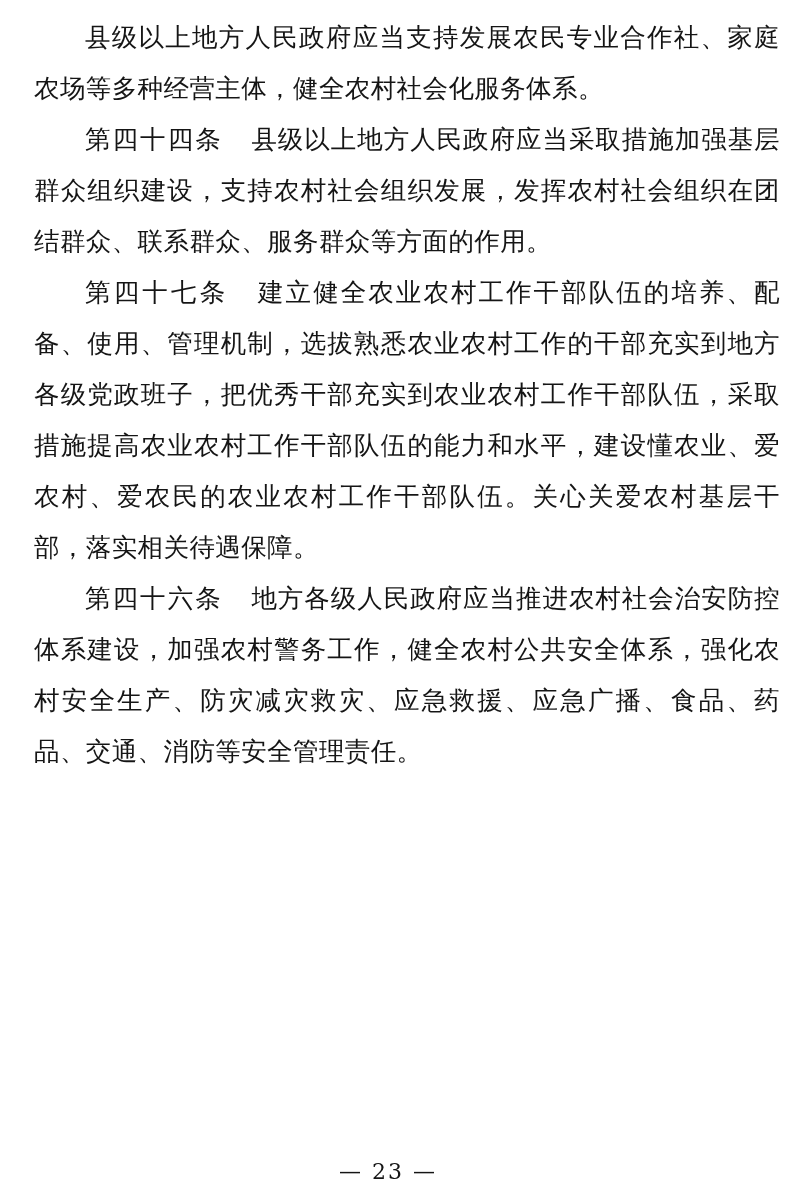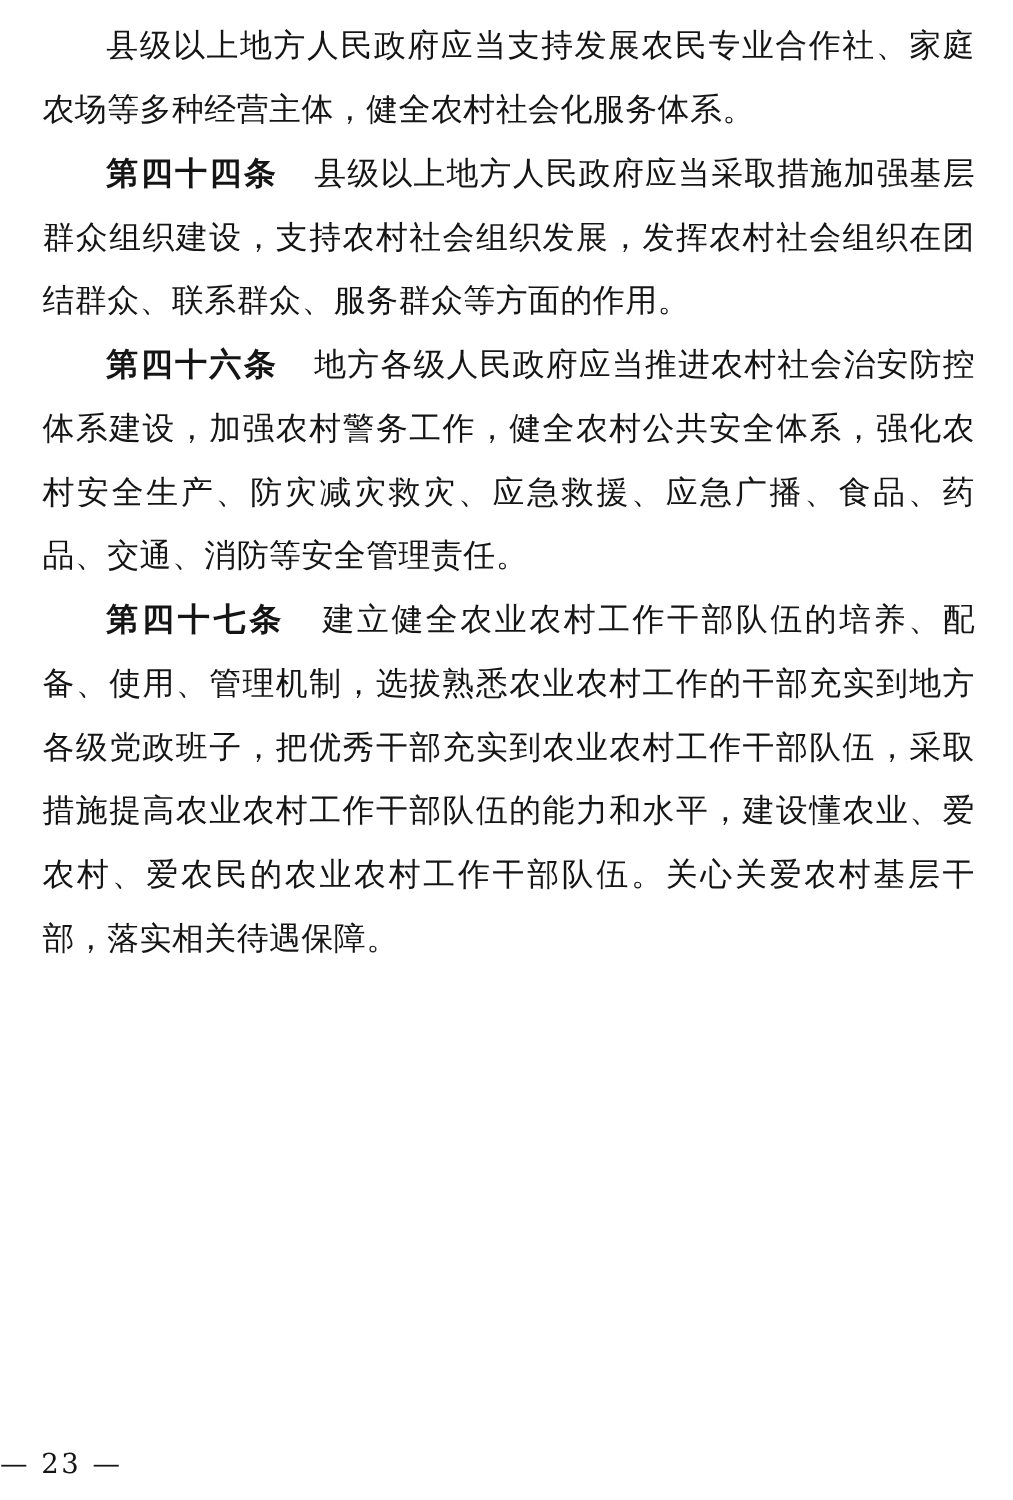--- a/index.html
+++ b/index.html
@@ -28,33 +28,33 @@
     text-align: justify;
     text-justify: inter-ideograph;
     letter-spacing: 0.4px;
     color: #151515;
   }
   .para {
     margin: 0;
     text-indent: 2em;
   }
   .art-label {
-    font-weight: bold;
+    font-weight: normal;
     letter-spacing: 1.5px;
   }
   .art-gap {
     display: inline-block;
     width: 1.1em;
   }
   .footer {
     position: absolute;
     left: 0;
     right: 34px;
     bottom: 16px;
-    text-align: left;
+    text-align: center;
     font-size: 22px;
     color: #151515;
     letter-spacing: 3px;
     font-family: "DejaVu Serif", "Liberation Serif", serif;
     margin-top: 41px;
   }
   .page-num-dash {
     letter-spacing: 2px;
   }
 </style>
@@ -68,25 +68,25 @@
     <p class="para">
       <span>县级以上地方人民政府应当支持发展农民专业合作社、家庭农场等多种经营主体，健全农村社会化服务体系。</span>
     </p>
 
     <p class="para">
       <span class="art-label">第四十四条</span><span class="art-gap"></span><span>县级以上地方人民政府应当采取措施加强基层群众组织建设，支持农村社会组织发展，发挥农村社会组织在团结群众、联系群众、服务群众等方面的作用。</span>
     </p>
 
 
     <p class="para">
-      <span class="art-label">第四十六条</span><span class="art-gap"></span><span>地方各级人民政府应当推进农村社会治安防控体系建设，加强农村警务工作，健全农村公共安全体系，强化农村安全生产、防灾减灾救灾、应急救援、应急广播、食品、药品、交通、消防等安全管理责任。</span>
+      <span class="art-label">第四十七条</span><span class="art-gap"></span><span>建立健全农业农村工作干部队伍的培养、配备、使用、管理机制，选拔熟悉农业农村工作的干部充实到地方各级党政班子，把优秀干部充实到农业农村工作干部队伍，采取措施提高农业农村工作干部队伍的能力和水平，建设懂农业、爱农村、爱农民的农业农村工作干部队伍。关心关爱农村基层干部，落实相关待遇保障。</span>
     </p>
 
     <p class="para">
-      <span class="art-label">第四十七条</span><span class="art-gap"></span><span>建立健全农业农村工作干部队伍的培养、配备、使用、管理机制，选拔熟悉农业农村工作的干部充实到地方各级党政班子，把优秀干部充实到农业农村工作干部队伍，采取措施提高农业农村工作干部队伍的能力和水平，建设懂农业、爱农村、爱农民的农业农村工作干部队伍。关心关爱农村基层干部，落实相关待遇保障。</span>
+      <span class="art-label">第四十六条</span><span class="art-gap"></span><span>地方各级人民政府应当推进农村社会治安防控体系建设，加强农村警务工作，健全农村公共安全体系，强化农村安全生产、防灾减灾救灾、应急救援、应急广播、食品、药品、交通、消防等安全管理责任。</span>
     </p>
 
 
   </div>
 
   <div class="footer">
     <span class="page-num-dash">— 23 —</span>
   </div>
 
 </div>

